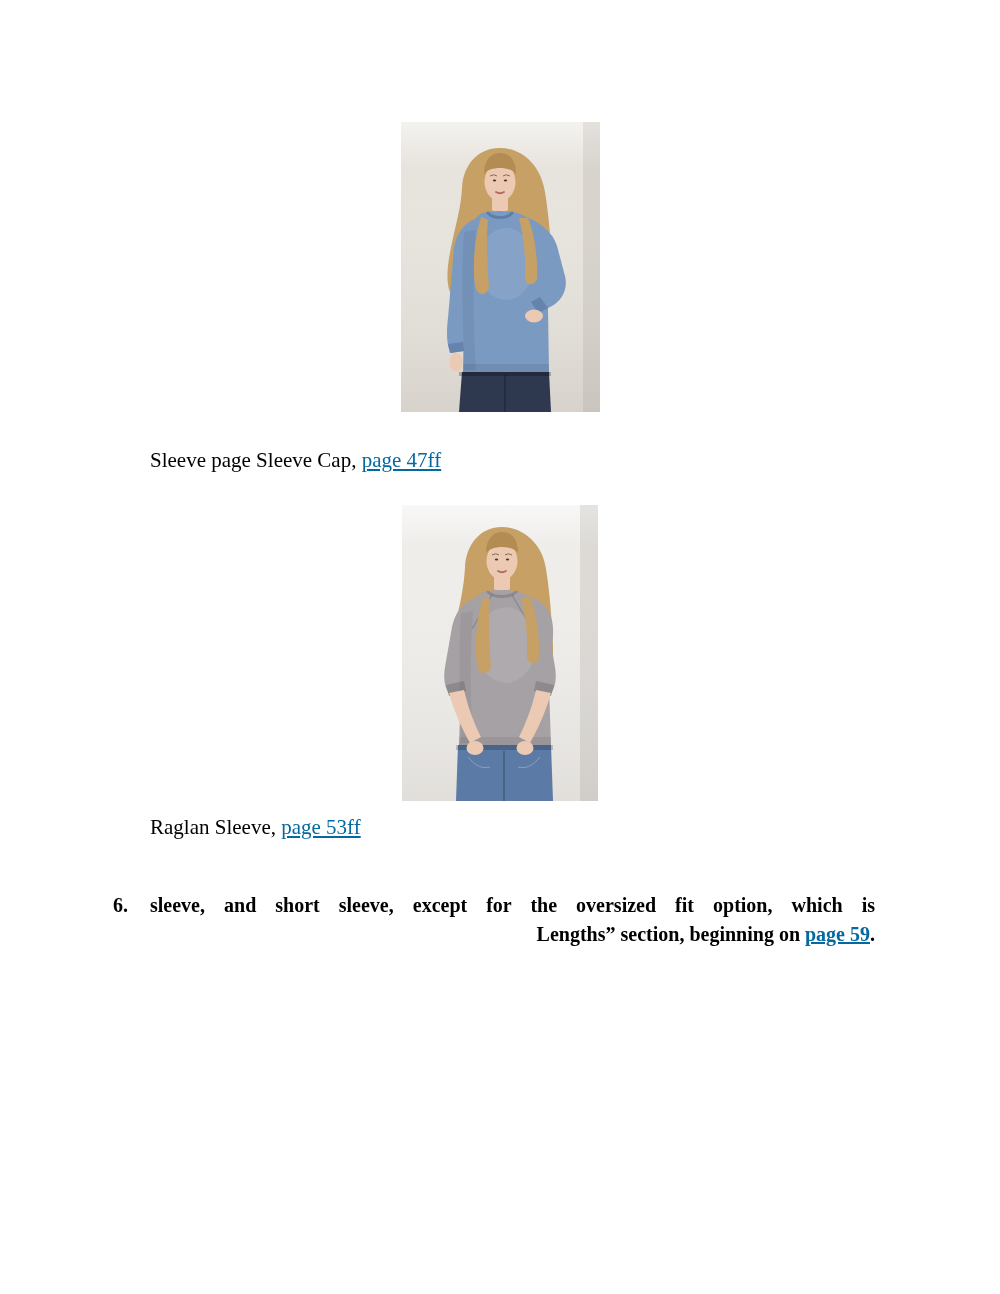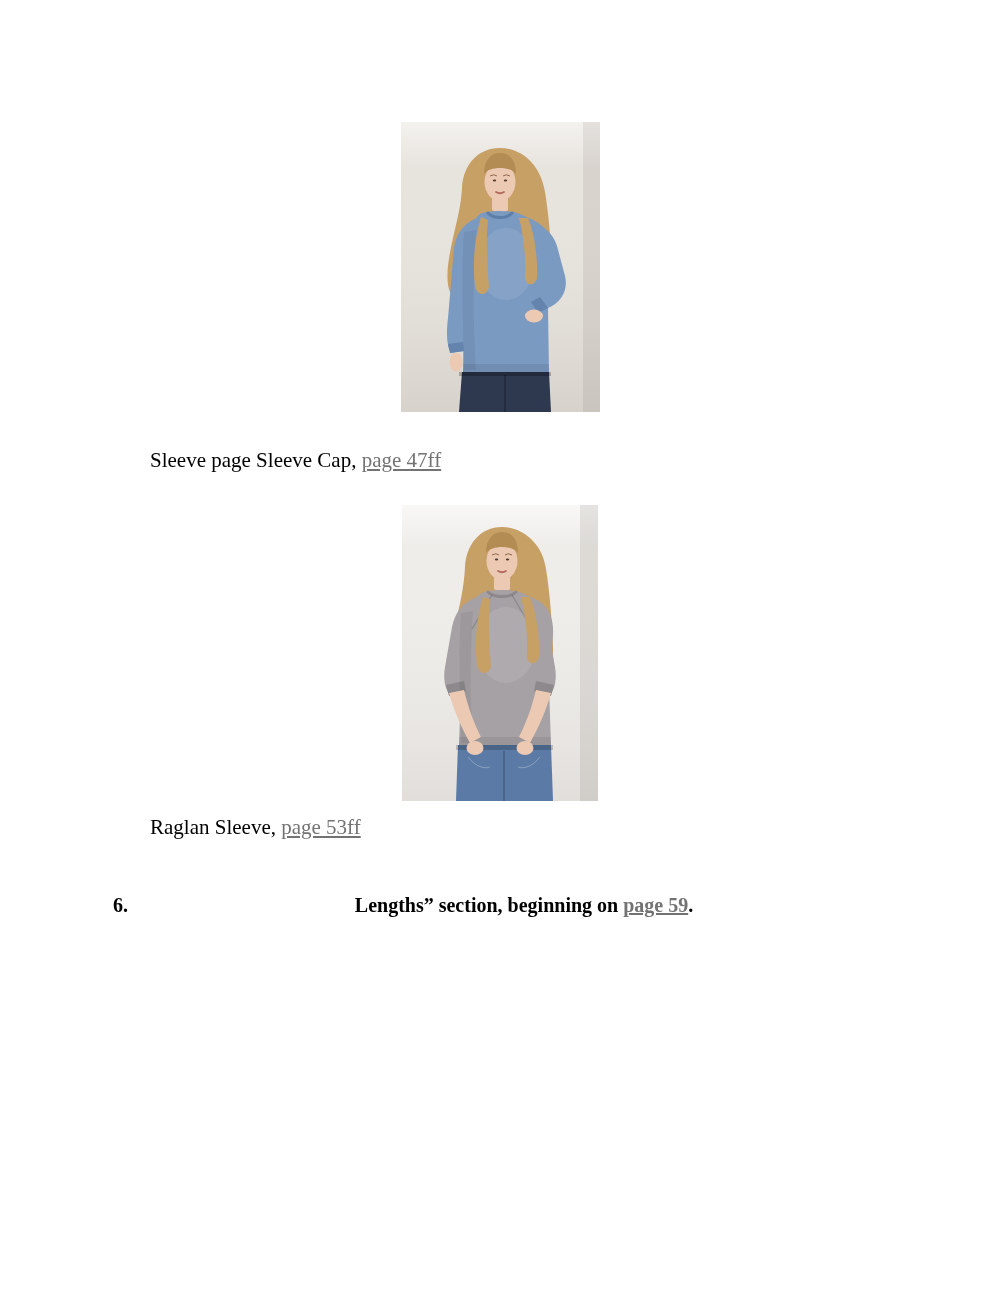--- a/index.html
+++ b/index.html
@@ -24,21 +24,21 @@
     left: 150px;
     margin: 0;
     font-size: 21px;
     line-height: 27px;
     white-space: nowrap;
     color: #000000;
   }
   #caption1 { top: 447px; }
   #caption2 { top: 814px; }
   .doclink {
-    color: #737373;
+    color: #0369a1;
     text-decoration: underline;
     cursor: pointer;
   }
   #item6 {
     position: absolute;
     left: 113px; top: 891px;
     display: flex;
     font-weight: bold;
     font-size: 20px;
     line-height: 29.4px;
@@ -49,21 +49,21 @@
   }
   #item6 .body { width: 725px; }
   .jline {
     text-align: justify;
     text-align-last: justify;
     word-spacing: -1px;
     height: 29.4px;
     overflow: hidden;
     white-space: normal;
   }
-  .lastline { text-align: center; height: 29.4px; margin-left: 23px; }
+  .lastline { text-align: right; height: 29.4px; margin-left: 23px; }
 </style>
 </head>
 <body>
 
 <main>
 
   <figure class="figure" id="figure1">
     <svg viewBox="0 0 199 290" role="img" aria-label="Model wearing a blue sweater with set-in sleeve cap, one hand on hip">
       <defs>
         <linearGradient id="f1shade" x1="0" y1="0" x2="0" y2="1">
@@ -173,17 +173,18 @@
       <path d="M81 92 C75 112 72 136 75 160 C77 170 87 171 89 161 C87 138 86 112 88 94 Z" fill="#c7a066"></path>
       <path d="M119 92 C123 108 126 128 125 148 C124 159 133 162 137 153 C138 130 134 106 128 92 Z" fill="#c7a066"></path>
     </svg>
   </figure>
 
   <p class="caption" id="caption2"><span>Raglan Sleeve, </span><a class="doclink">page 53ff</a></p>
 
   <div id="item6">
     <div class="num">6.</div>
     <div class="body">
+      <div class="jline">sleeve, and short sleeve, except for the oversized fit option, which is</div>
       <div class="lastline"><span>Lengths” section, beginning on </span><a class="doclink">page 59</a><span>.</span></div>
     </div>
   </div>
 
 </main>
 
 </body></html>

